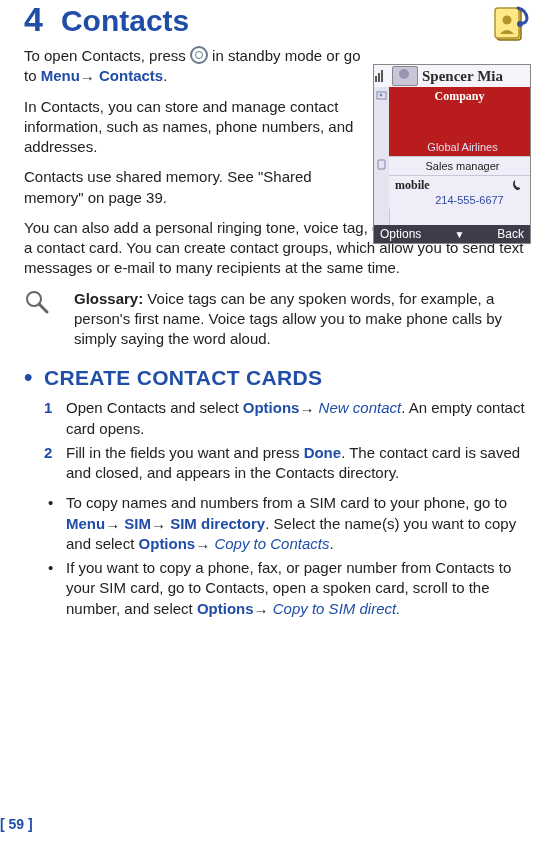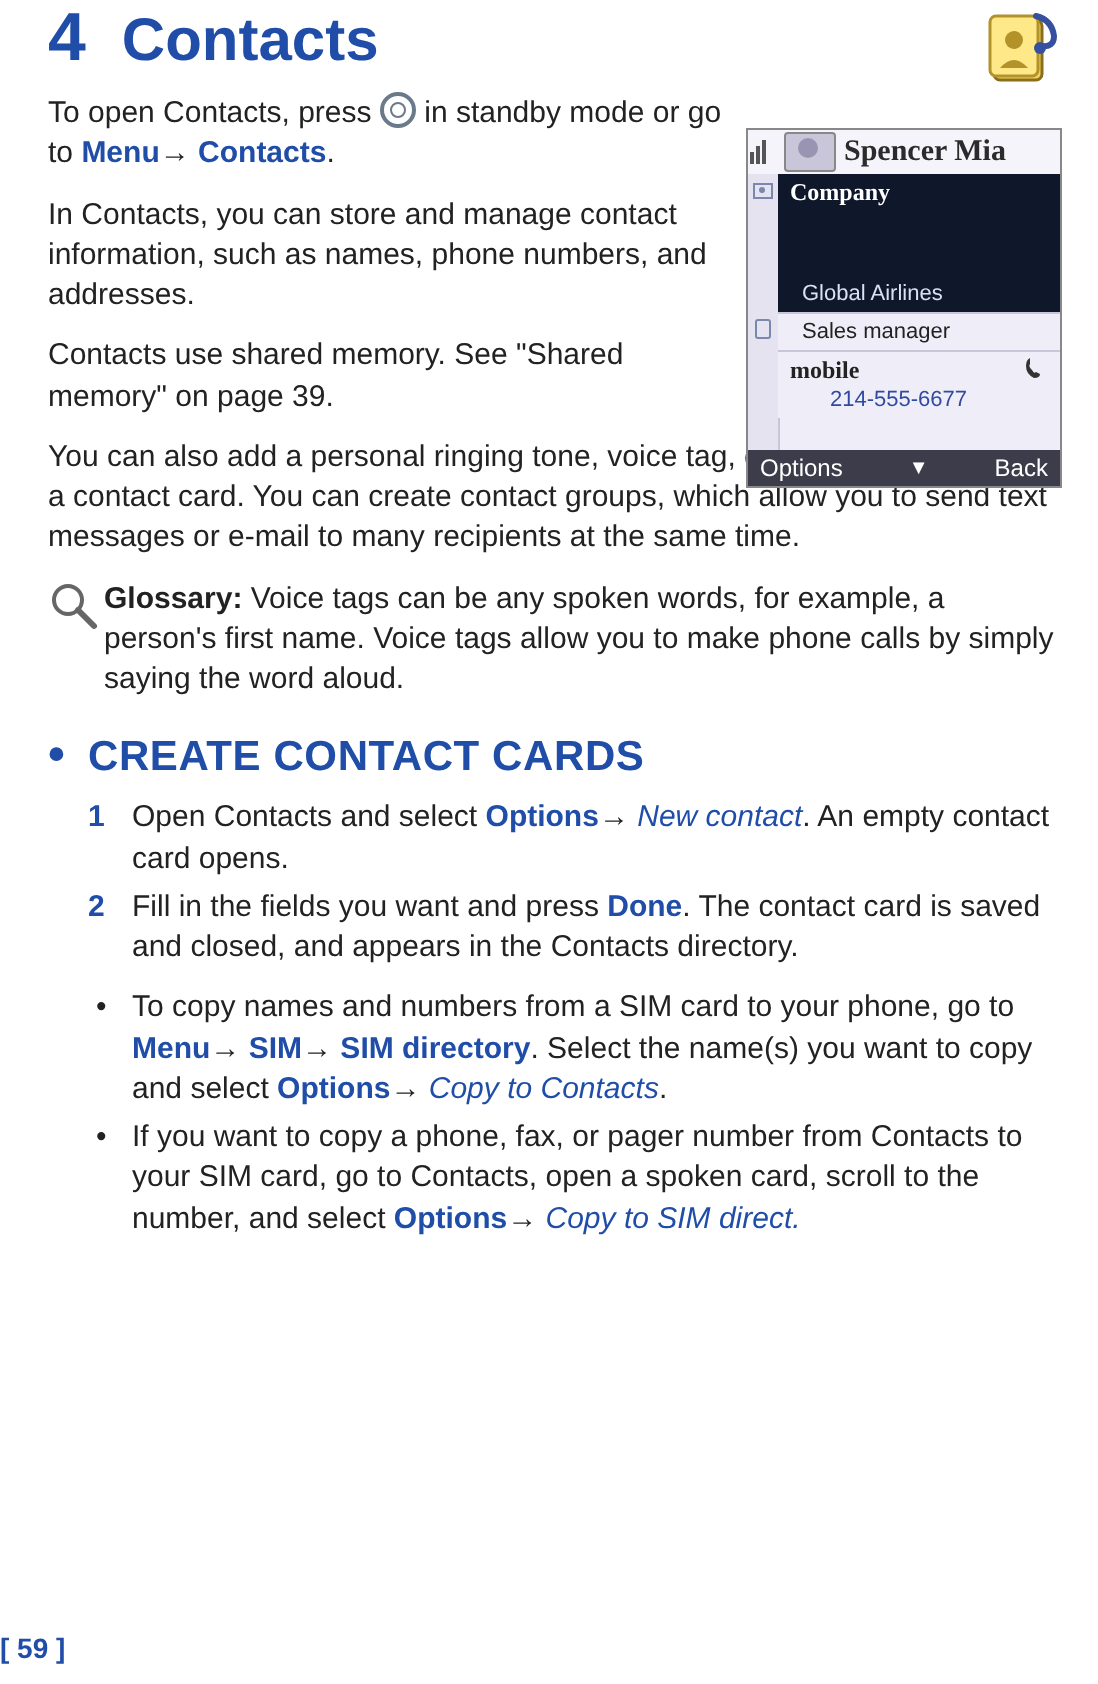--- a/index.html
+++ b/index.html
@@ -63,21 +63,21 @@
     content: "";
     position: absolute;
     left: 3px; top: 3px;
     width: 8px; height: 8px;
     border: 1.5px solid #6a7a8a;
     border-radius: 50%;
     box-sizing: border-box;
   }
   .glossary {
     display: flex;
-    gap: 2px;
+    gap: 24px;
     margin: 4px 0 16px 0;
   }
   .mag-icon {
     flex: 0 0 24px;
   }
   .glossary .text {
     flex: 1;
     font-size: 15px;
     line-height: 1.35;
   }
@@ -145,20 +145,21 @@
   .phone-mock {
     position: absolute;
     right: 18px;
     top: 64px;
     width: 158px;
     height: 180px;
     border: 1px solid #888;
     background: #efedf7;
     font-size: 11px;
     box-sizing: border-box;
+    text-align: center;
   }
   .pm-top {
     display: flex;
     align-items: center;
     height: 22px;
     border-bottom: 1px solid #aaa;
     background: #f5f4fa;
   }
   .pm-ava {
     width: 24px; height: 18px;
@@ -182,21 +183,21 @@
     font-weight: bold;
     font-size: 15px;
     color: #2b2b2b;
   }
   .pm-section {
     padding: 2px 6px 3px 6px;
     border-bottom: 1px solid #c9c6d9;
     background: #efedf7;
   }
   .pm-section.selected {
-    background: #0f172a;
+    background: #b91c1c;
     color: #fff;
   }
   .pm-label {
     font-family: Georgia, serif;
     font-weight: bold;
     font-size: 12px;
   }
   .pm-section.selected .pm-label { color: #fff; }
   .pm-value {
     font-size: 11px;

